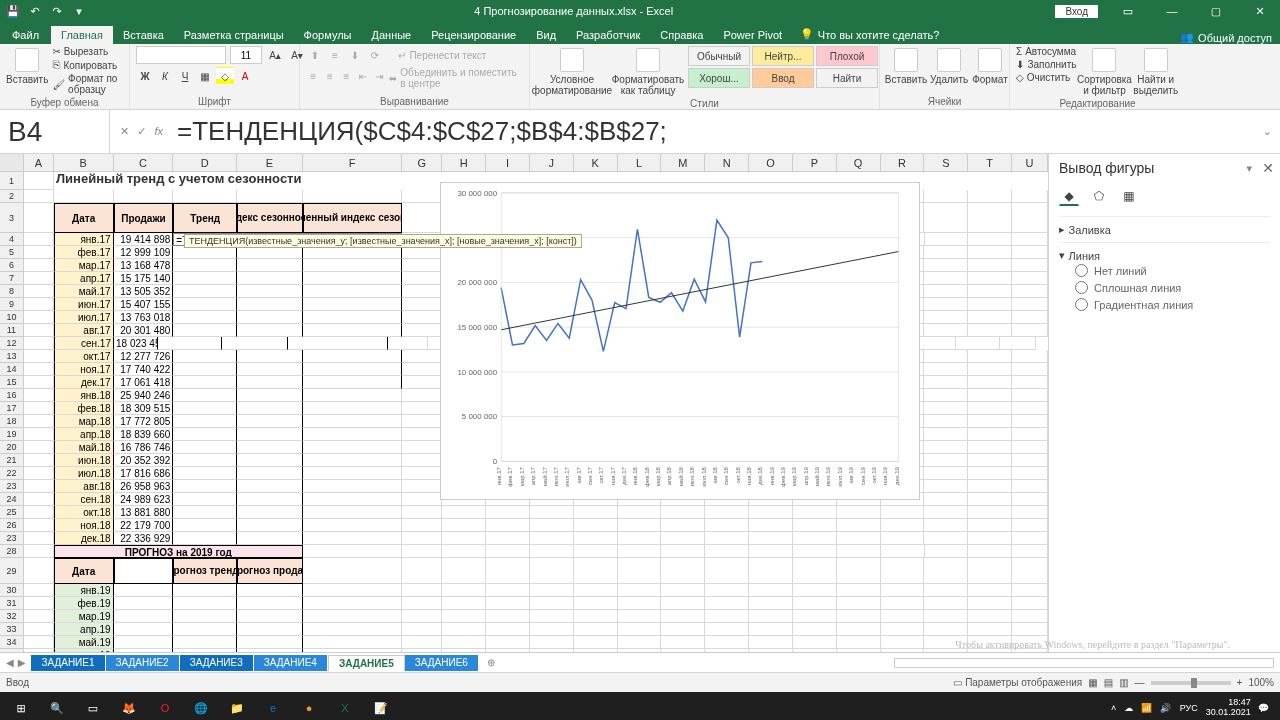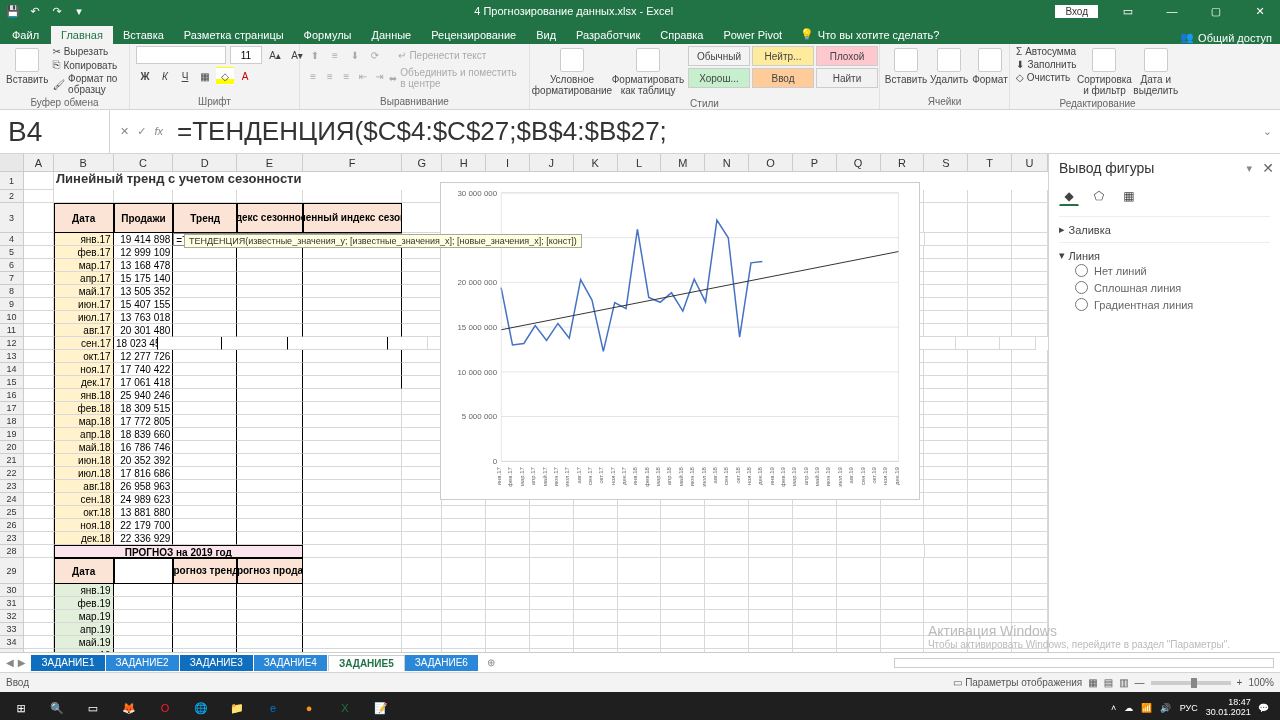--- a/index.html
+++ b/index.html
@@ -95,21 +95,21 @@
 .zoomslider::after{content:''; position:absolute; left:50%; top:-3px; width:6px; height:10px; background:#888;}
 
 
 .taskbar { height:32px; background:#1f1f1f; display:flex; align-items:center; padding:0 4px; gap:2px;}
 .taskbar .tb { width:34px; height:28px; display:flex; align-items:center; justify-content:center; color:#fff;}
 .taskbar .tray { margin-left:auto; display:flex; align-items:center; gap:8px; color:#fff; font-size:9px; padding-right:6px;}
 .tray .clock { text-align:right; line-height:1.1;}
 
 
 .watermark { position:absolute; right:50px; bottom:70px; color:#bbb; font-size:14px; pointer-events:none;}
-.watermark .sub { font-size:10px;}
+.watermark .sub { font-size:10px;font-family:Liberation Serif, serif;}
 
 
 .functip { position:absolute; left:184px; top:80px; background:#ffffe1; border:1px solid #aca899; font-size:9px; padding:1px 4px; color:#333; z-index:10;}
 </style>
 </head>
 <body>
 
 <div class="titlebar">
   <div class="qat">
     <span>💾</span>
@@ -258,21 +258,21 @@
         <div class="smallbtn">Σ <span>Автосумма</span></div>
         <div class="smallbtn">⬇ <span>Заполнить</span></div>
         <div class="smallbtn">◇ <span>Очистить</span></div>
       </div>
       <div class="bigbtn" style="width:48px">
           <div class="ico"></div>
           <span>Сортировка и фильтр</span>
         </div>
       <div class="bigbtn" style="width:48px">
           <div class="ico"></div>
-          <span>Дата и выделить</span>
+          <span>Найти и выделить</span>
         </div>
     </div>
     <div class="label">Редактирование</div>
   </div>
 </div>
 
 <div class="fbar">
   <div class="namebox">B4</div>
   <div class="fbar-icons">
     <span>✕</span>
@@ -1245,21 +1245,20 @@
     <span>▤</span>
     <span>▥</span>
     <span>—</span>
     <div class="zoomslider"></div>
     <span>+</span>
     <span>100%</span>
   </div>
 </div>
 
 <div class="watermark">
-  <div>Активация Windows</div>
   <div class="sub">Чтобы активировать Windows, перейдите в раздел "Параметры".</div>
 </div>
 
 <div class="taskbar">
   <div class="tb">⊞</div>
   <div class="tb">🔍</div>
   <div class="tb">▭</div>
   <div class="tb" style="color:#ff9500">🦊</div>
   <div class="tb" style="color:#ff1b2d">O</div>
   <div class="tb">🌐</div>

